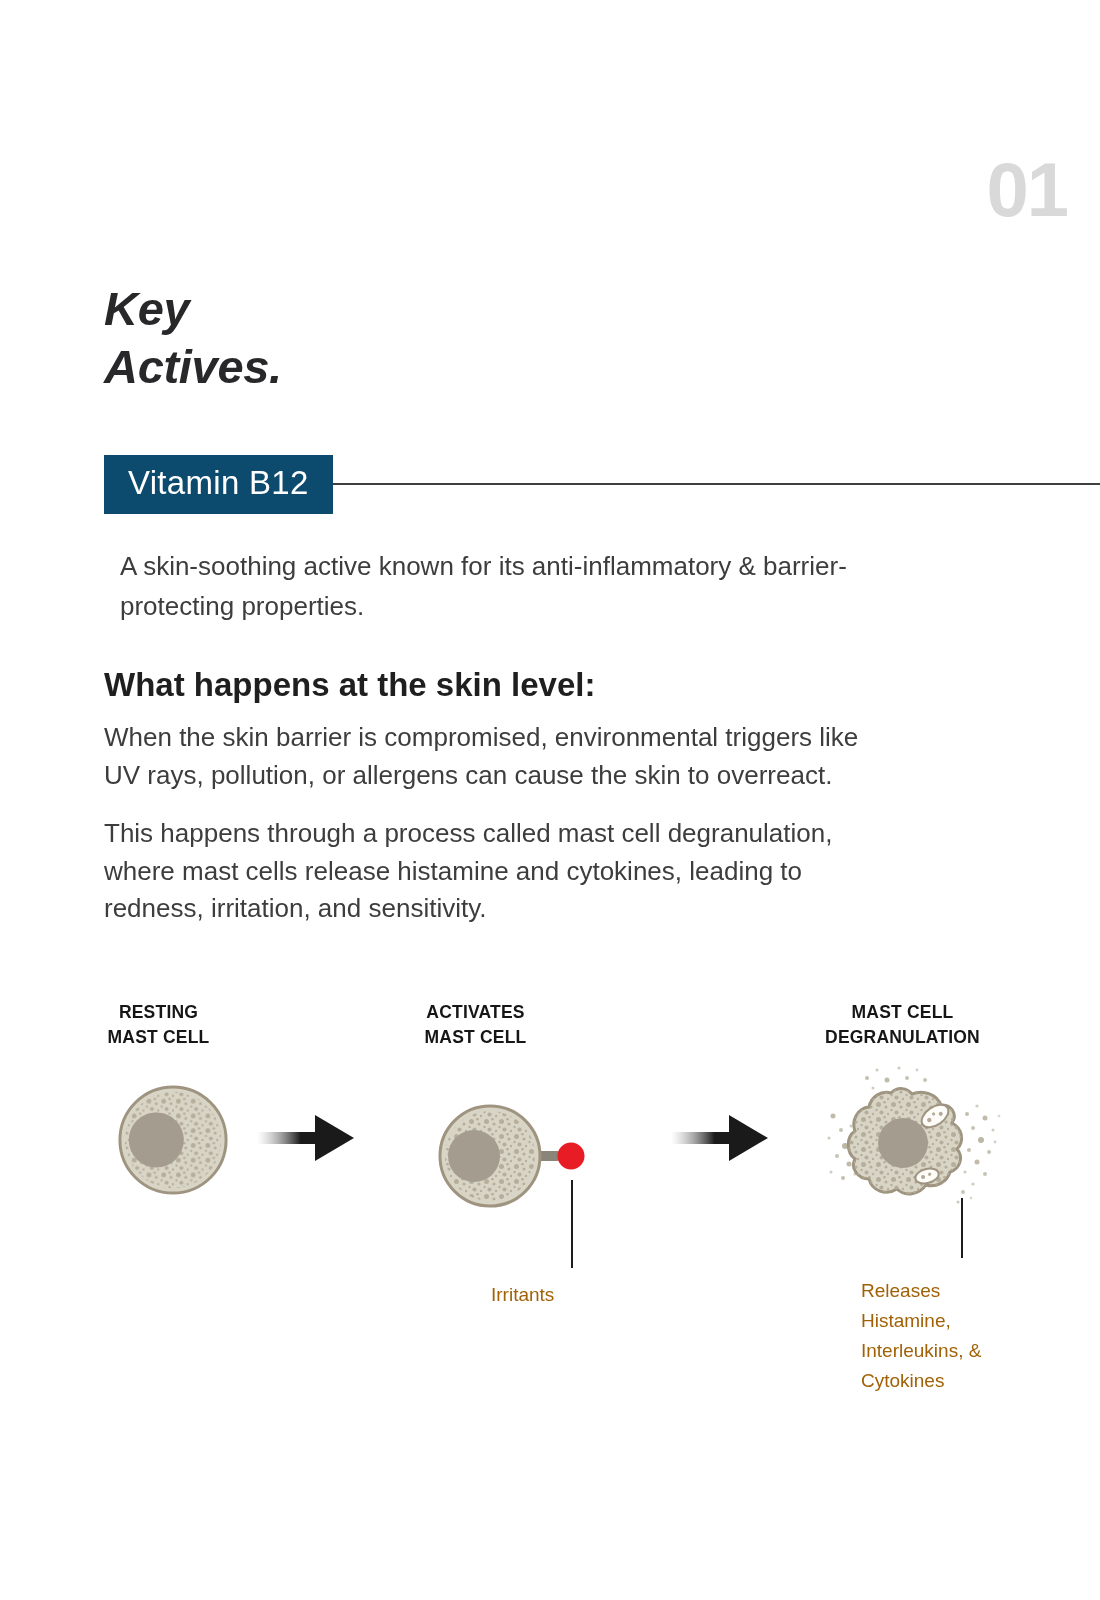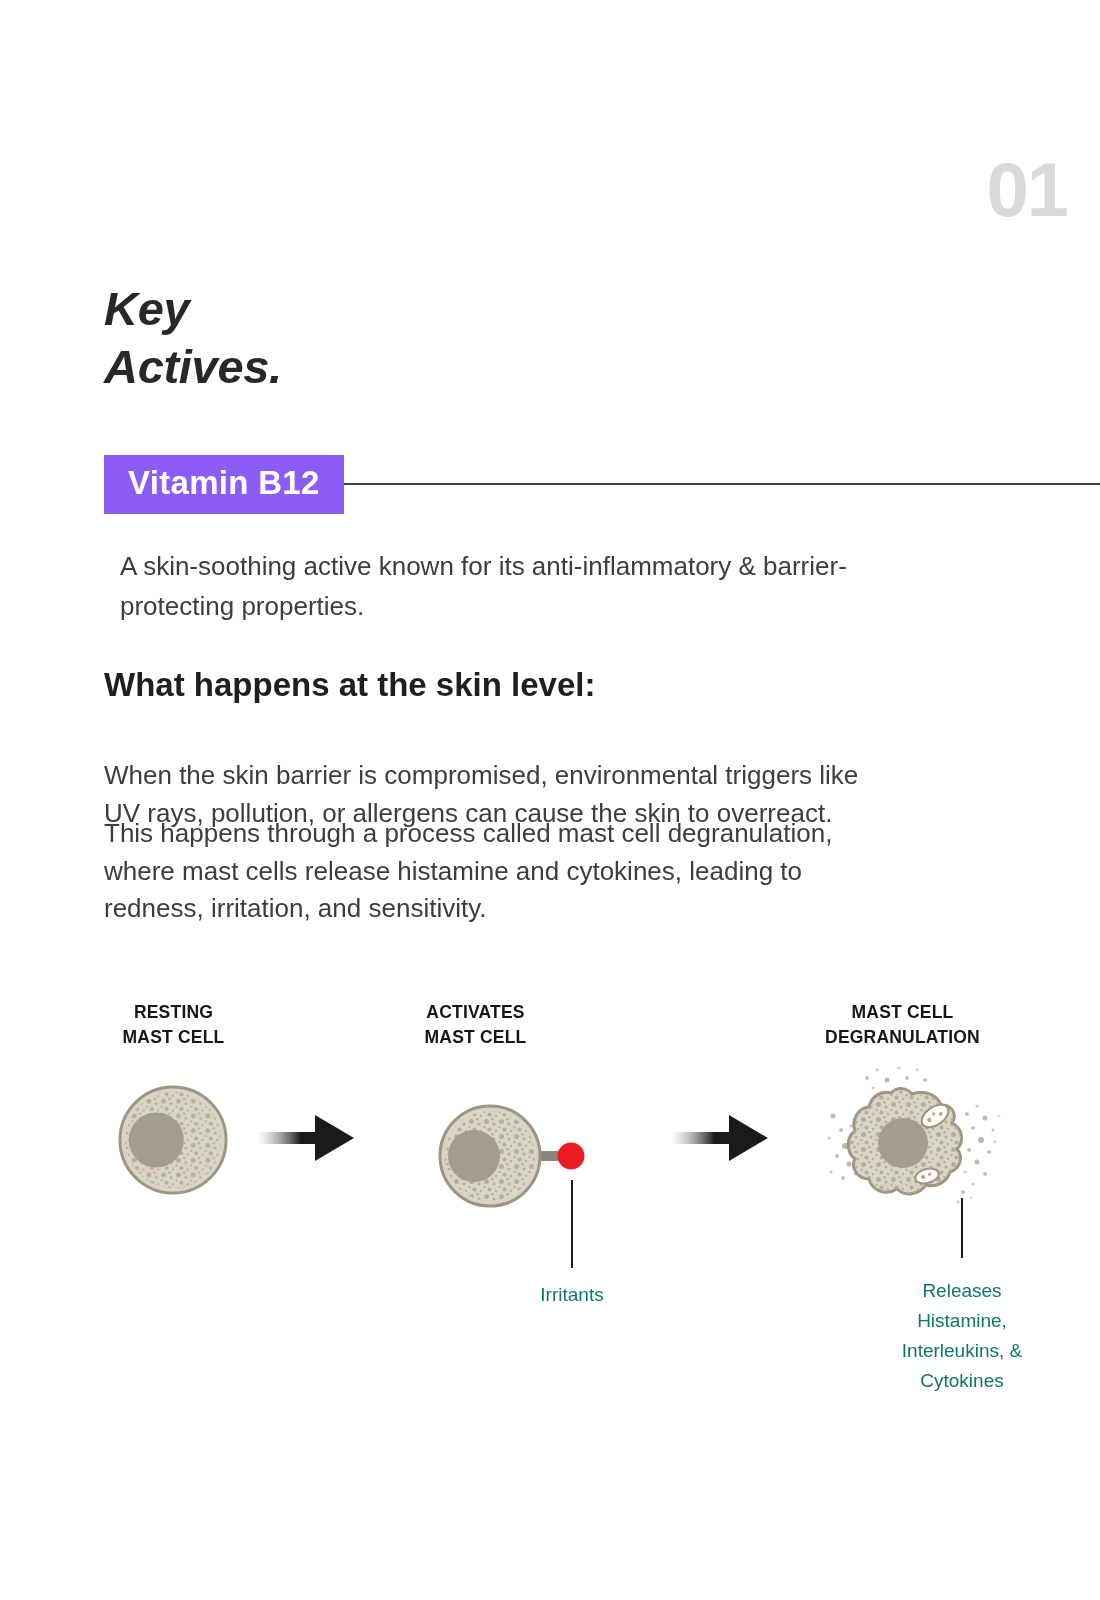--- a/index.html
+++ b/index.html
@@ -14,60 +14,60 @@
   .title{
     position:absolute;left:104px;top:280px;margin:0;
     font-size:47px;font-weight:700;line-height:1.23;letter-spacing:-0.3px;
     color:#28282a;white-space:pre-line;font-style:italic;
   }
   .badge-row{
     position:absolute;left:104px;right:0;top:454px;height:60px;
     display:flex;align-items:center;
   }
   .badge{
-    background:#8b5cf6;color:#ffffff;
-    font-size:33px;font-weight:700;letter-spacing:0.3px;
+    background:#0c4a6e;color:#ffffff;
+    font-size:33px;font-weight:400;letter-spacing:0.3px;
     padding:9px 24px 12px 24px;flex:0 0 auto;
   }
   .rule{flex:1 1 auto;height:2px;background:#3f3f3f;}
   .lead{
     position:absolute;left:104px;top:531px;margin:16px;width:920px;
     font-size:26px;line-height:1.52;color:#3d3d3d;white-space:pre-line;
   }
   .subhead{
     position:absolute;left:104px;top:666px;margin:0;
     font-size:33px;font-weight:700;color:#1f1f1f;
   }
   .body{
     position:absolute;left:104px;margin:0;width:920px;
     font-size:26px;line-height:1.45;color:#3d3d3d;white-space:pre-line;
   }
-  .p1{top:757px;}
+  .p1{top:719px;}
   .p2{top:815px;}
   .diagram{position:absolute;left:0;top:990px;width:1100px;height:430px;}
   .stage-label{
     position:absolute;top:10px;text-align:center;
     font-size:17.5px;font-weight:700;letter-spacing:0.2px;line-height:1.45;
     color:#161616;white-space:pre-line;
   }
-  .l1{left:91px;width:165px;}
+  .l1{left:76px;width:165px;}
   .l2{left:393px;width:165px;}
   .l3{left:795px;width:215px;}
   .cell1{position:absolute;left:116px;top:93px;width:114px;height:114px;}
   .cell2{position:absolute;left:438px;top:113px;width:150px;height:106px;}
   .cell3{position:absolute;left:815px;top:66px;width:196px;height:160px;}
   .arrow{position:absolute;width:102px;height:60px;}
   .a1{left:256px;top:118px;}
   .a2{left:670px;top:118px;}
   .callout-line{position:absolute;width:2px;background:#1c1c1c;}
   .line1{left:571px;top:190px;height:88px;}
   .line2{left:961px;top:208px;height:60px;}
   .caption{
-    position:absolute;text-align:center;
-    font-size:19px;line-height:30px;color:#0f766e;white-space:pre-line;
+    position:absolute;
+    font-size:19px;line-height:30px;color:#a16207;white-space:pre-line;
   }
   .cap1{left:491px;top:290px;width:162px;}
   .cap2{left:861px;top:286px;width:202px;}
   .defs-svg{position:absolute;width:0;height:0;}
 </style>
 </head>
 <body>
 
 <div class="page">
 

